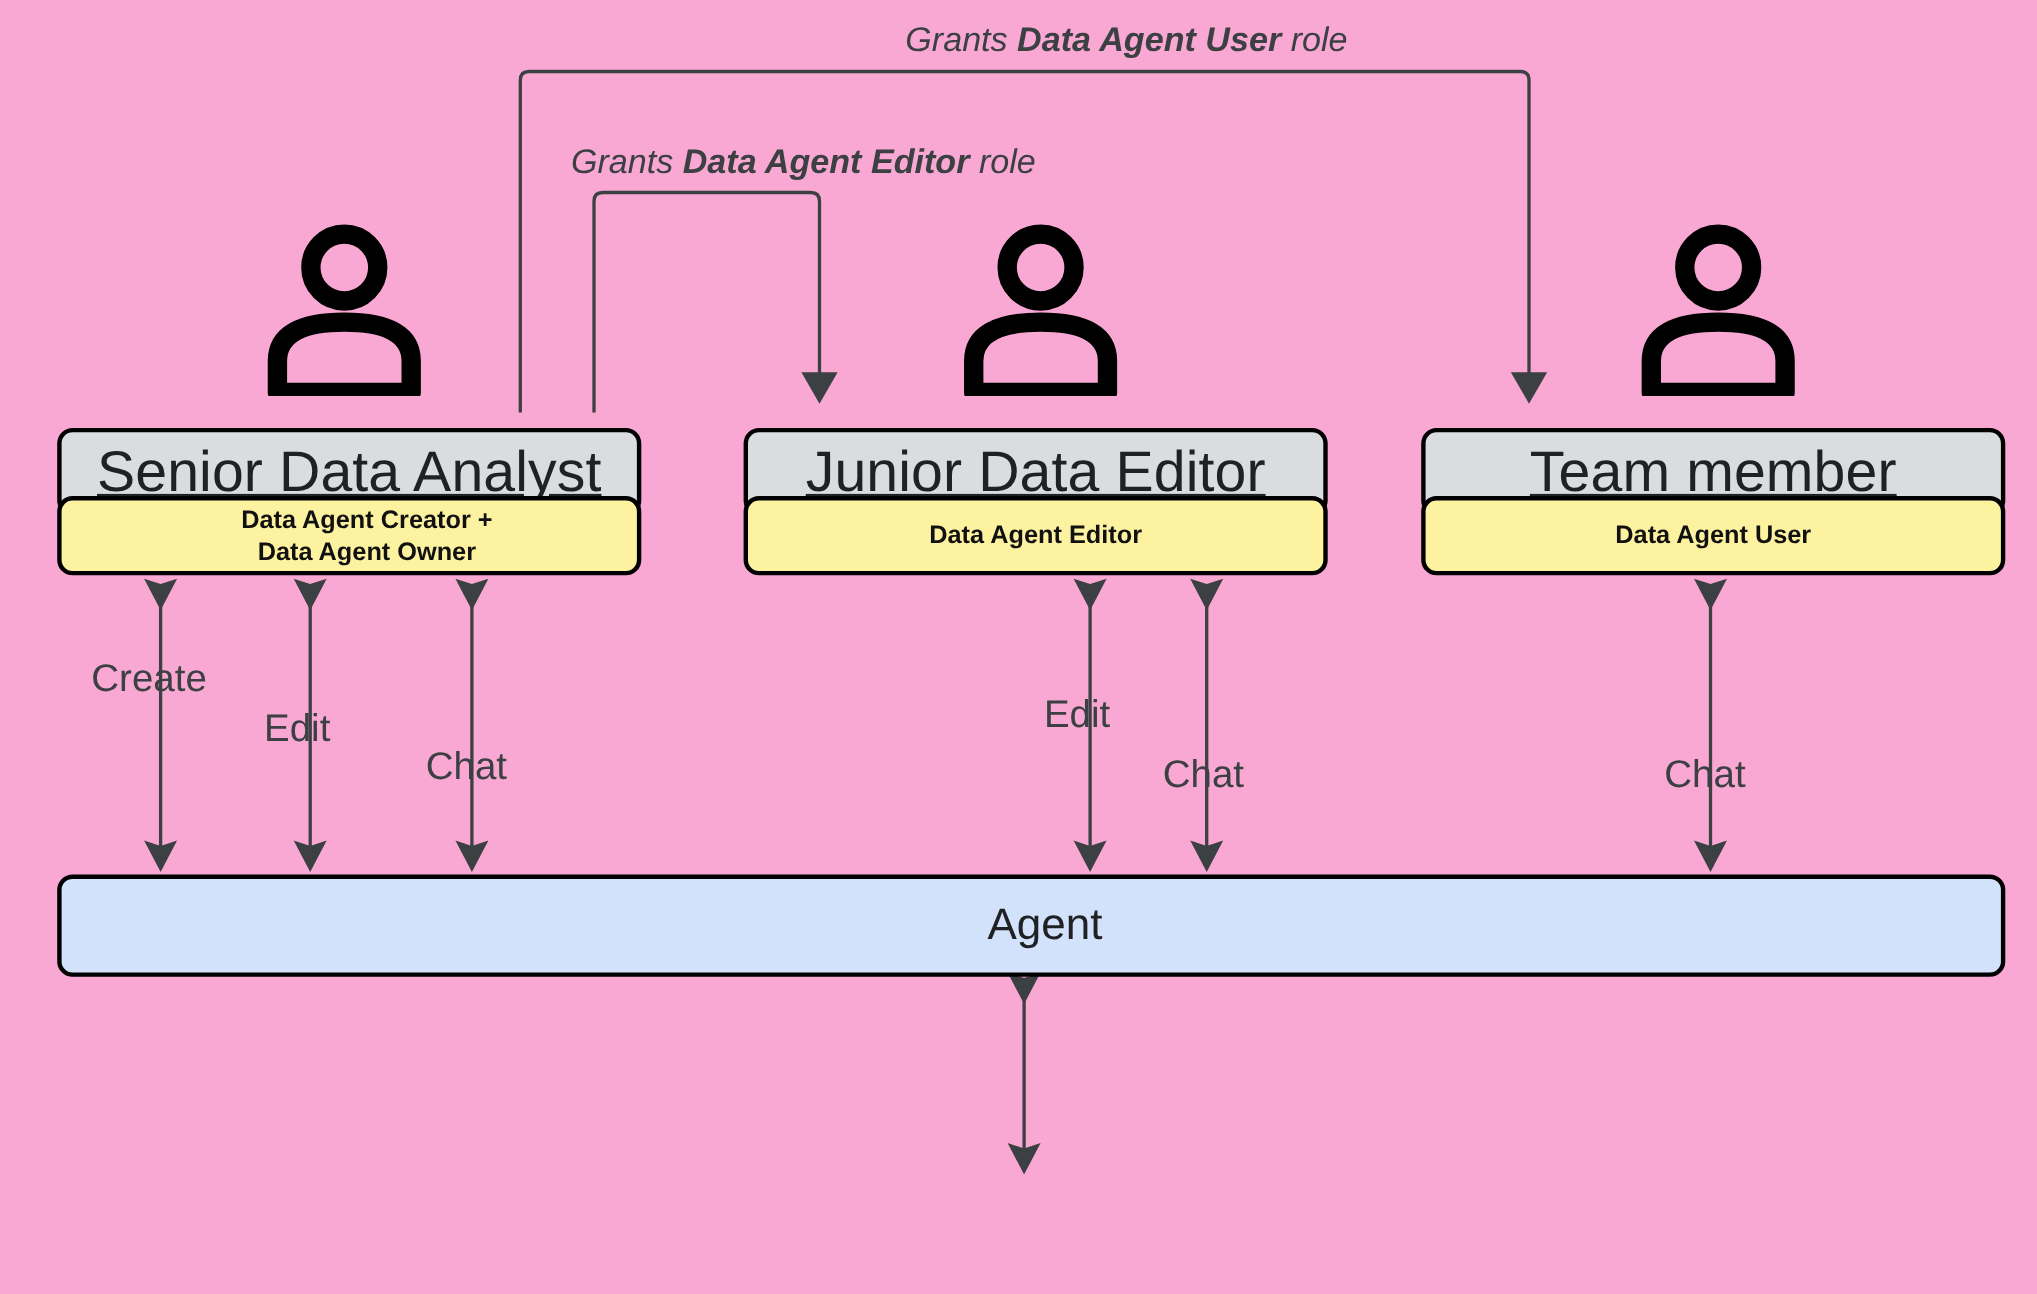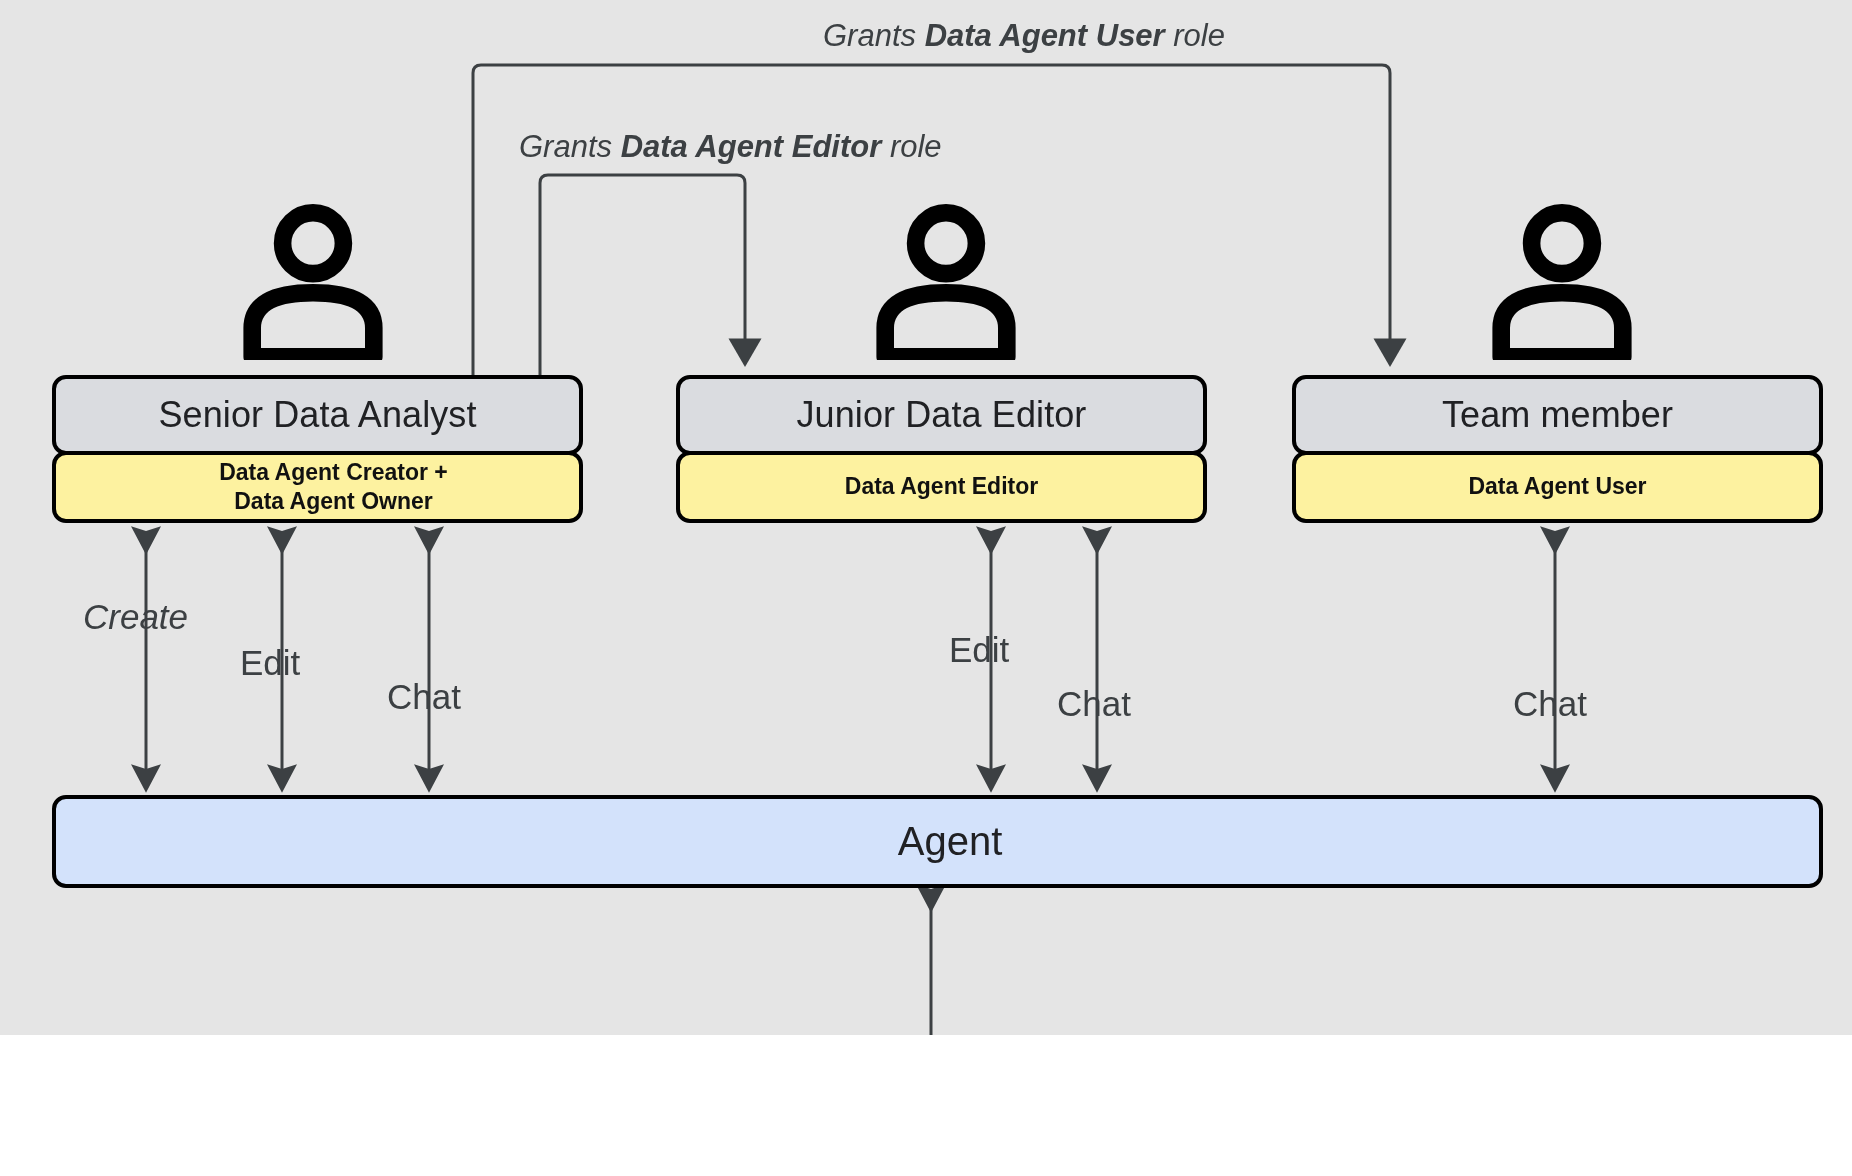--- a/index.html
+++ b/index.html
@@ -6,22 +6,22 @@
     margin: 0;
     padding: 0;
     background: #ffffff;
   }
   body {
     font-family: "Liberation Sans", sans-serif;
   }
   #canvas {
     position: relative;
     width: 1852px;
-    height: 1035px;
-    background: #e5e5e5;
+    height: 1176px;
+    background: #f9a8d4;
     overflow: hidden;
   }
   #edges {
     position: absolute;
     left: 0;
     top: 0;
     width: 1852px;
     height: 1176px;
     pointer-events: none;
   }
@@ -33,32 +33,33 @@
     height: 160px;
   }
 
   
   .role-card {
     position: absolute;
   }
   .card-title {
     position: absolute;
     left: 0;
-    top: 0;
+    top: 14px;
     box-sizing: border-box;
     background: #dadce0;
     border: 4px solid #000000;
     border-radius: 14px;
     display: flex;
     align-items: center;
     justify-content: center;
-    font-size: 36px;
+    font-size: 52px;
     color: #202124;
     letter-spacing: 0.1px;
     white-space: nowrap;
+    text-decoration: underline;
   }
   .card-role {
     position: absolute;
     left: 0;
     box-sizing: border-box;
     background: #fdf2a0;
     border: 4px solid #000000;
     border-radius: 14px;
     display: flex;
     align-items: center;
@@ -217,21 +218,21 @@
     </div>
   </div>
 
   <div class="role-card" style="left:1292px; top:375px;">
     <div class="card-title" style="width:531px; height:80px;">Team member</div>
     <div class="card-role" style="top:76px; width:531px; height:72px;">
       <div>Data Agent User</div>
     </div>
   </div>
 
-  <div class="edge-label" style="left:83px; top:597px;font-style:italic;">Create</div>
+  <div class="edge-label" style="left:83px; top:597px;">Create</div>
   <div class="edge-label" style="left:240px; top:643px;">Edit</div>
   <div class="edge-label" style="left:387px; top:677px;">Chat</div>
 
   <div class="edge-label" style="left:949px; top:630px;">Edit</div>
   <div class="edge-label" style="left:1057px; top:684px;">Chat</div>
 
   <div class="edge-label" style="left:1513px; top:684px;">Chat</div>
 
   <div class="agent-bar" style="left:52px; top:795px; width:1771px; height:93px;">Agent</div>
 

